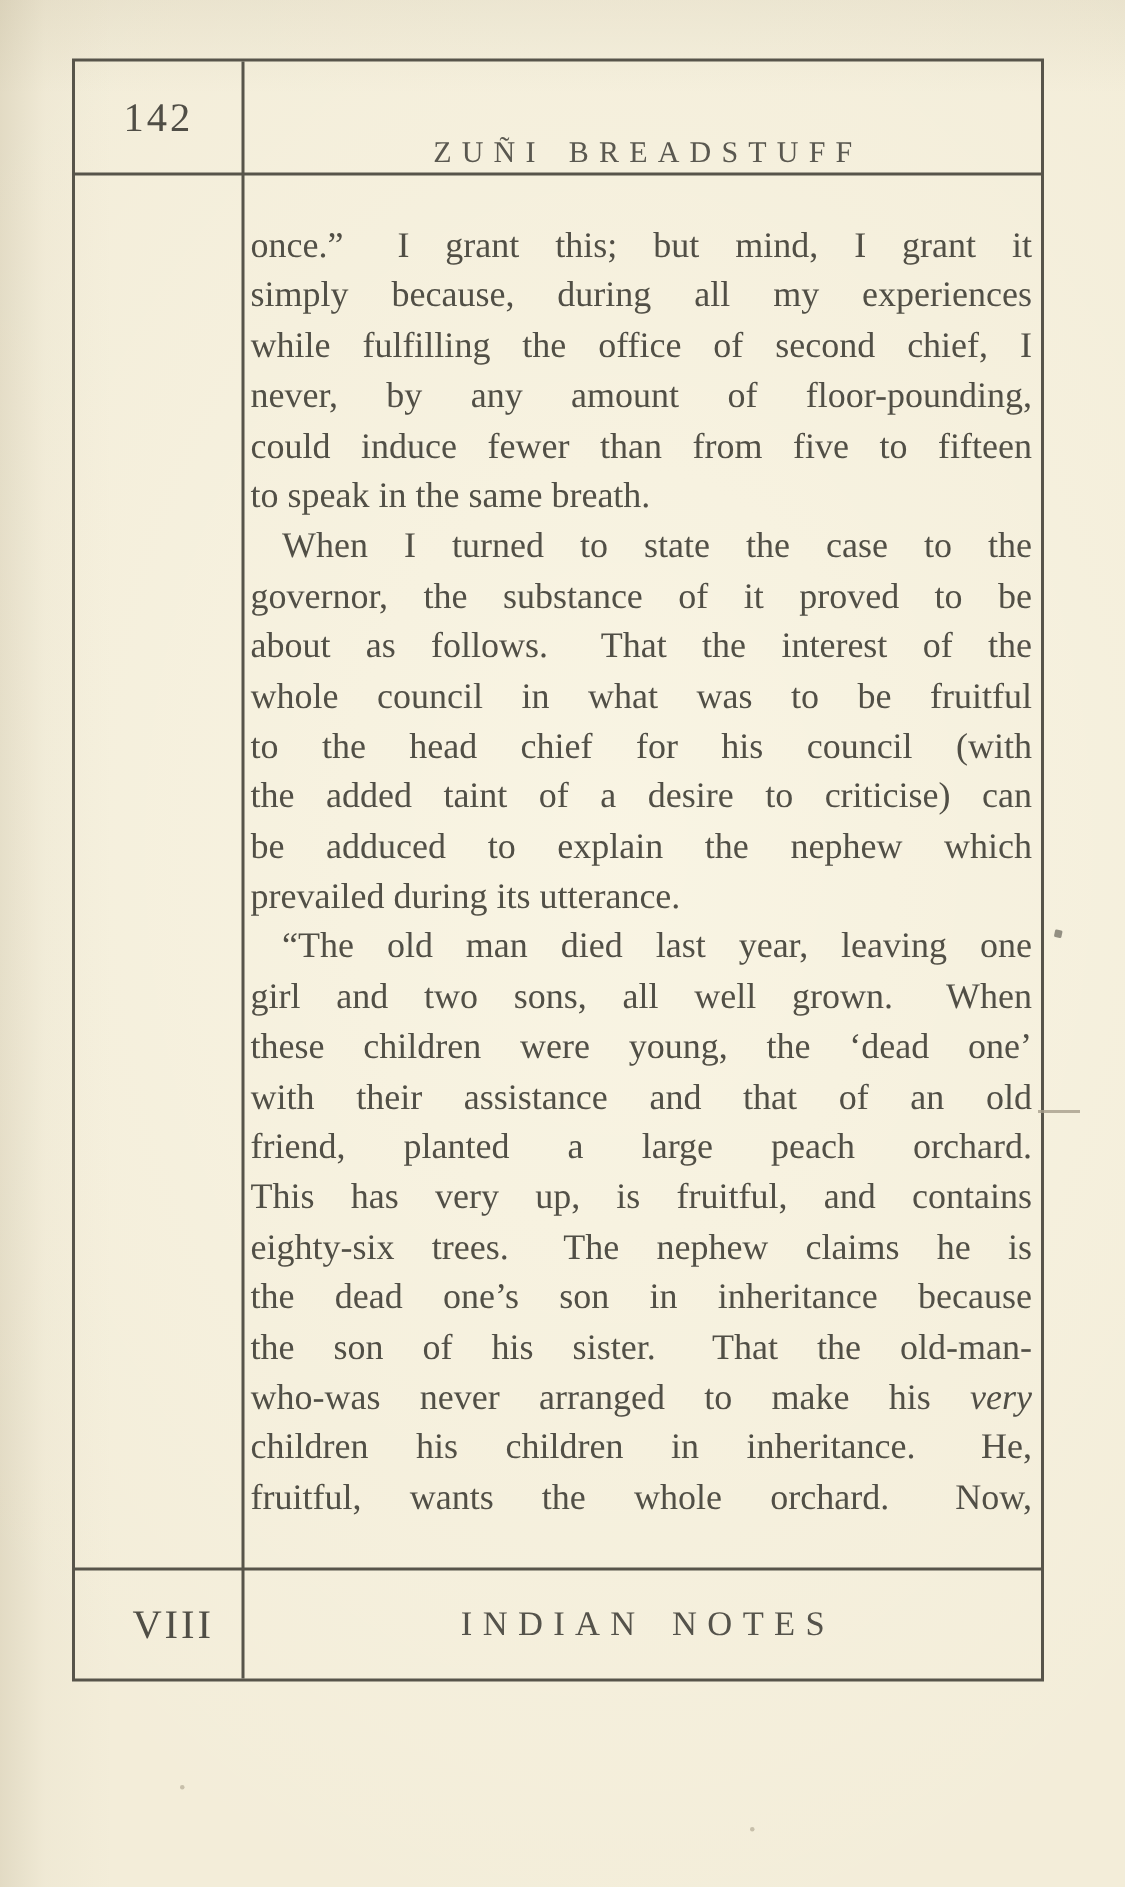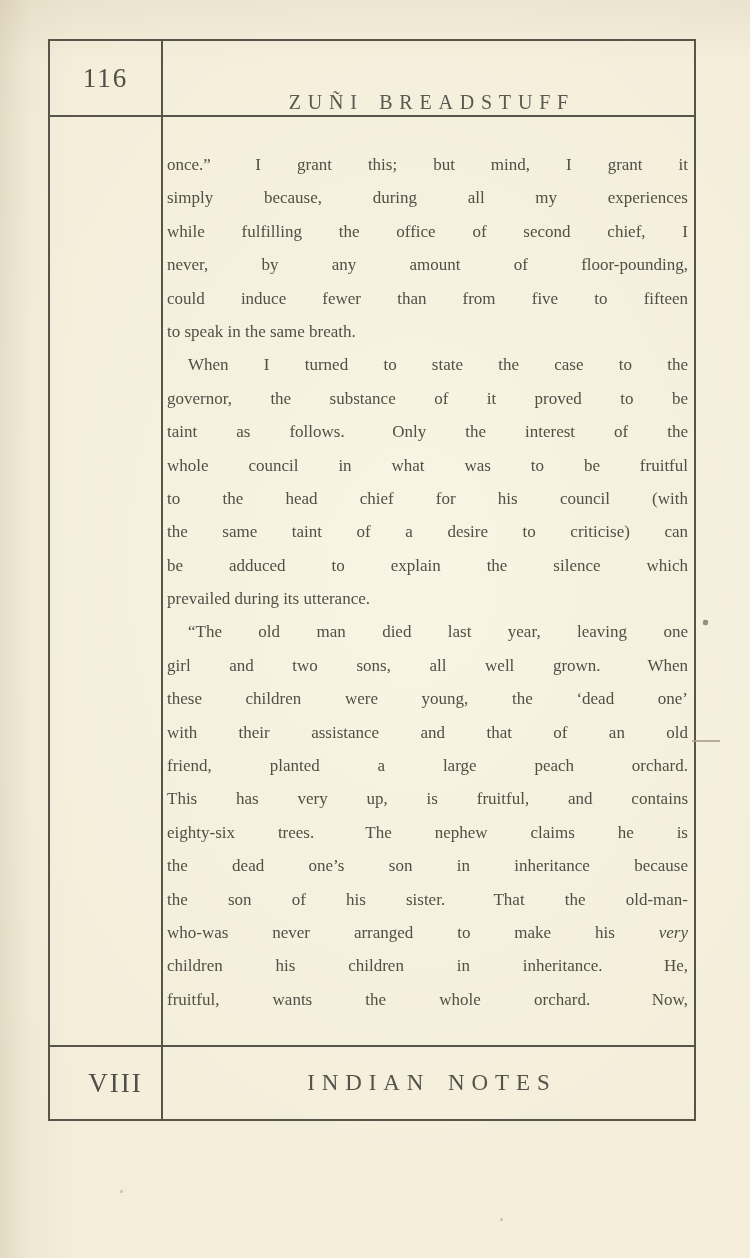--- a/index.html
+++ b/index.html
@@ -86,21 +86,21 @@
     color: #55534b;
     white-space: nowrap;
     text-indent: 0.30em;
   }
 
   .body-text {
     position: absolute;
     left: 117px; top: 107px;
     width: 521px;
     color: #514f46;
-    font-size: 17px;
+    font-size: 24px;
   }
   .text-line {
     line-height: 33.4px;
     height: 33.4px;
     text-align: justify;
     text-align-last: justify;
     overflow: hidden;
   }
   .text-line.para-end {
     text-align: left;
@@ -142,41 +142,41 @@
 
 <div class="scan-page">
 
   <div class="page-frame">
 
     <div class="column-divider"></div>
     <div class="header-rule"></div>
     <div class="footer-rule"></div>
 
     <div class="cell cell-header-left">
-      <span class="page-number">116</span>
+      <span class="page-number">142</span>
     </div>
 
     <div class="cell cell-header-right">
       <span class="running-title">ZUÑI BREADSTUFF</span>
     </div>
 
     <div class="body-text">
         <div class="text-line"><span>once.”  I grant this; but mind, I grant it</span></div>
         <div class="text-line"><span>simply because, during all my experiences</span></div>
         <div class="text-line"><span>while fulfilling the office of second chief, I</span></div>
         <div class="text-line"><span>never, by any amount of floor-pounding,</span></div>
         <div class="text-line"><span>could induce fewer than from five to fifteen</span></div>
         <div class="text-line para-end"><span>to speak in the same breath.</span></div>
         <div class="text-line indent"><span>When I turned to state the case to the</span></div>
         <div class="text-line"><span>governor, the substance of it proved to be</span></div>
-        <div class="text-line"><span>taint as follows.  Only the interest of the</span></div>
+        <div class="text-line"><span>about as follows.  That the interest of the</span></div>
         <div class="text-line"><span>whole council in what was to be fruitful</span></div>
         <div class="text-line"><span>to the head chief for his council (with</span></div>
-        <div class="text-line"><span>the same taint of a desire to criticise) can</span></div>
-        <div class="text-line"><span>be adduced to explain the silence which</span></div>
+        <div class="text-line"><span>the added taint of a desire to criticise) can</span></div>
+        <div class="text-line"><span>be adduced to explain the nephew which</span></div>
         <div class="text-line para-end"><span>prevailed during its utterance.</span></div>
         <div class="text-line indent"><span>“The old man died last year, leaving one</span></div>
         <div class="text-line"><span>girl and two sons, all well grown.  When</span></div>
         <div class="text-line"><span>these children were young, the ‘dead one’</span></div>
         <div class="text-line"><span>with their assistance and that of an old</span></div>
         <div class="text-line"><span>friend, planted a large peach orchard.</span></div>
         <div class="text-line"><span>This has very up, is fruitful, and contains</span></div>
         <div class="text-line"><span>eighty-six trees.  The nephew claims he is</span></div>
         <div class="text-line"><span>the dead one’s son in inheritance because</span></div>
         <div class="text-line"><span>the son of his sister.  That the old-man-</span></div>

